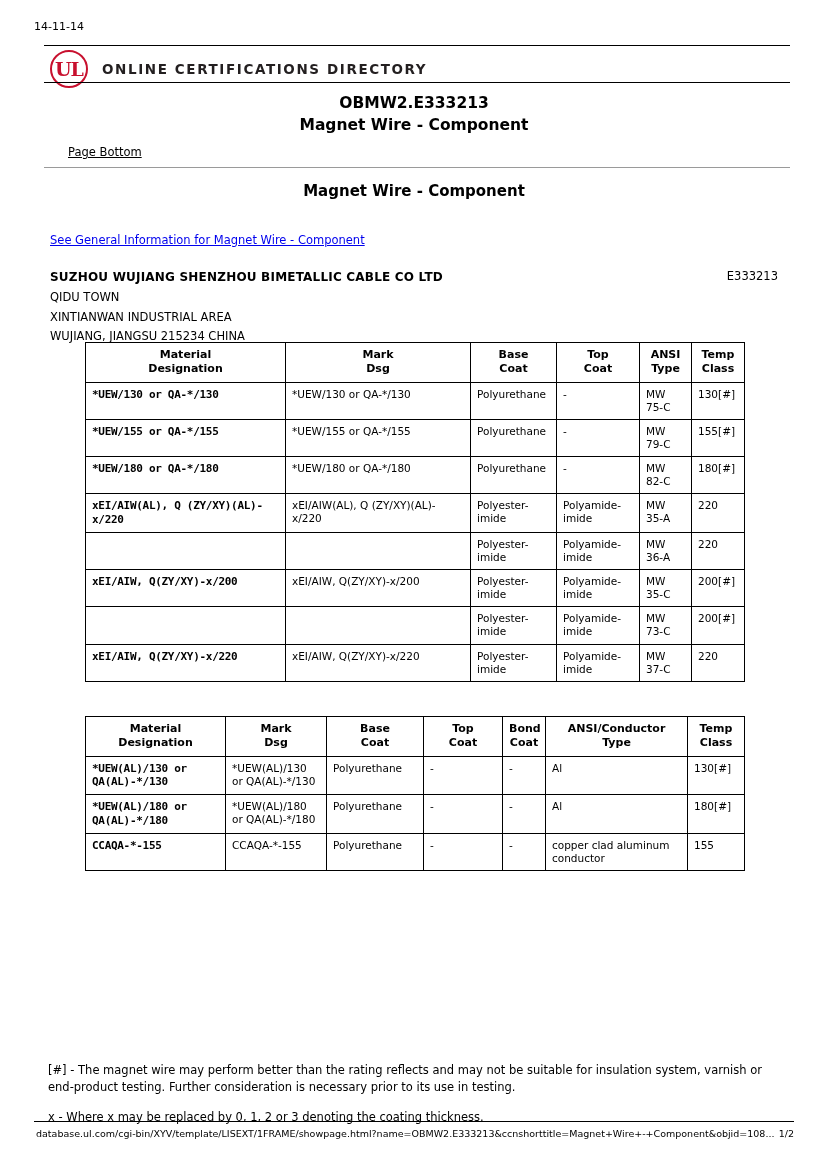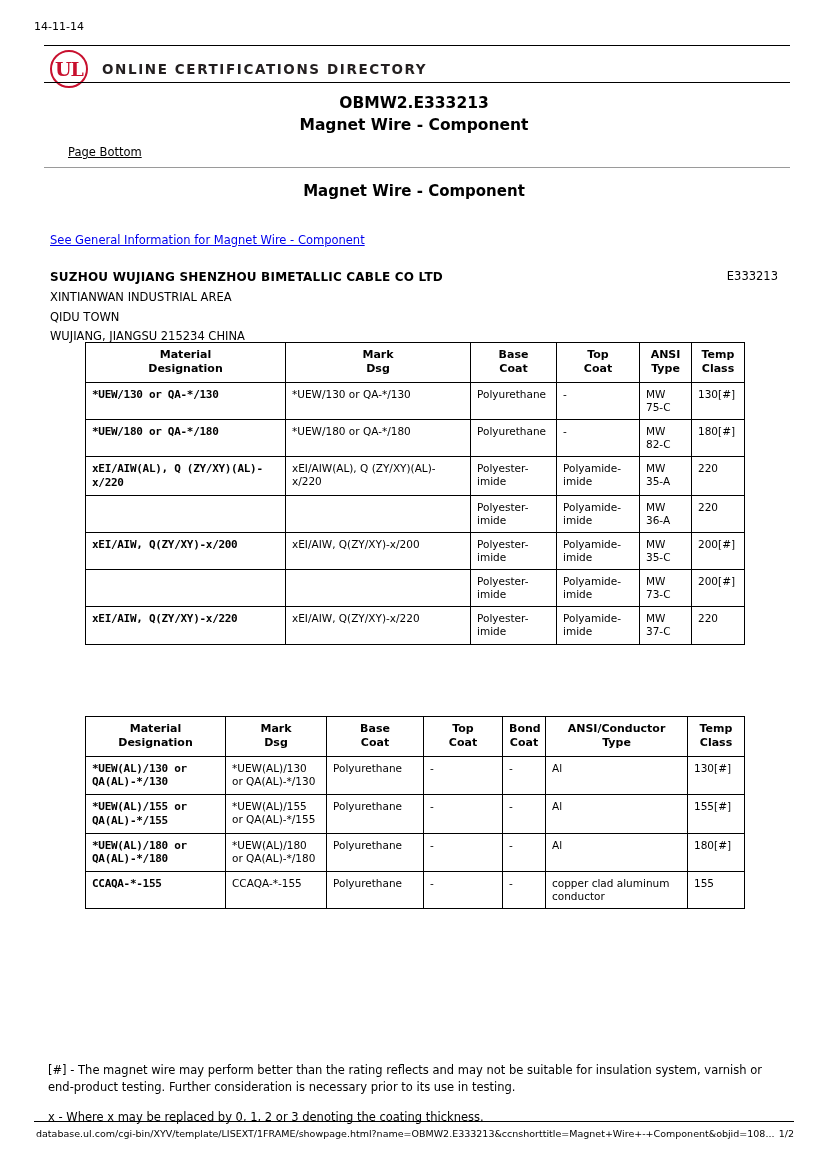--- a/index.html
+++ b/index.html
@@ -246,22 +246,22 @@
 
   <div class="section-title">Magnet Wire - Component</div>
 
   <a class="general-info-link" href="#">See General Information for Magnet Wire - Component</a>
 
   <div class="company">
     <div>
       <span class="filenum">E333213</span>
       <span class="name">SUZHOU WUJIANG SHENZHOU BIMETALLIC CABLE CO LTD</span>
     </div>
+    <div>QIDU TOWN</div>
     <div>XINTIANWAN INDUSTRIAL AREA</div>
-    <div>QIDU TOWN</div>
     <div>WUJIANG, JIANGSU 215234 CHINA</div>
   </div>
 
   <table class="grid" id="table1">
     <colgroup>
       <col style="width:200px">
         <col style="width:185px">
         <col style="width:86px">
       <col style="width:83px">
         <col style="width:52px">
@@ -278,20 +278,28 @@
       </tr>
     </thead>
     <tbody id="t1body">
         <tr>
           <td class="desg">*UEW/130 or QA-*/130</td>
           <td class="mono">*UEW/130 or QA-*/130</td>
           <td class="mono">Polyurethane</td>
           <td class="mono">-</td>
           <td class="mono">MW 75-C</td>
           <td class="mono">130[#]</td>
+        </tr>
+        <tr>
+          <td class="desg">*UEW/155 or QA-*/155</td>
+          <td class="mono">*UEW/155 or QA-*/155</td>
+          <td class="mono">Polyurethane</td>
+          <td class="mono">-</td>
+          <td class="mono">MW 79-C</td>
+          <td class="mono">155[#]</td>
         </tr>
         <tr>
           <td class="desg">*UEW/180 or QA-*/180</td>
           <td class="mono">*UEW/180 or QA-*/180</td>
           <td class="mono">Polyurethane</td>
           <td class="mono">-</td>
           <td class="mono">MW 82-C</td>
           <td class="mono">180[#]</td>
         </tr>
         <tr>
@@ -362,29 +370,20 @@
         <tr>
           <td class="desg">*UEW(AL)/130 or QA(AL)-*/130</td>
           <td class="mono">*UEW(AL)/130 or QA(AL)-*/130</td>
           <td class="mono">Polyurethane</td>
           <td class="mono">-</td>
           <td class="mono">-</td>
           <td class="mono">Al</td>
           <td class="mono">130[#]</td>
         </tr>
         <tr>
-          <td class="desg">*UEW(AL)/155 or QA(AL)-*/155</td>
-          <td class="mono">*UEW(AL)/155 or QA(AL)-*/155</td>
-          <td class="mono">Polyurethane</td>
-          <td class="mono">-</td>
-          <td class="mono">-</td>
-          <td class="mono">Al</td>
-          <td class="mono">155[#]</td>
-        </tr>
-        <tr>
           <td class="desg">*UEW(AL)/180 or QA(AL)-*/180</td>
           <td class="mono">*UEW(AL)/180 or QA(AL)-*/180</td>
           <td class="mono">Polyurethane</td>
           <td class="mono">-</td>
           <td class="mono">-</td>
           <td class="mono">Al</td>
           <td class="mono">180[#]</td>
         </tr>
         <tr>
           <td class="desg">CCAQA-*-155</td>

